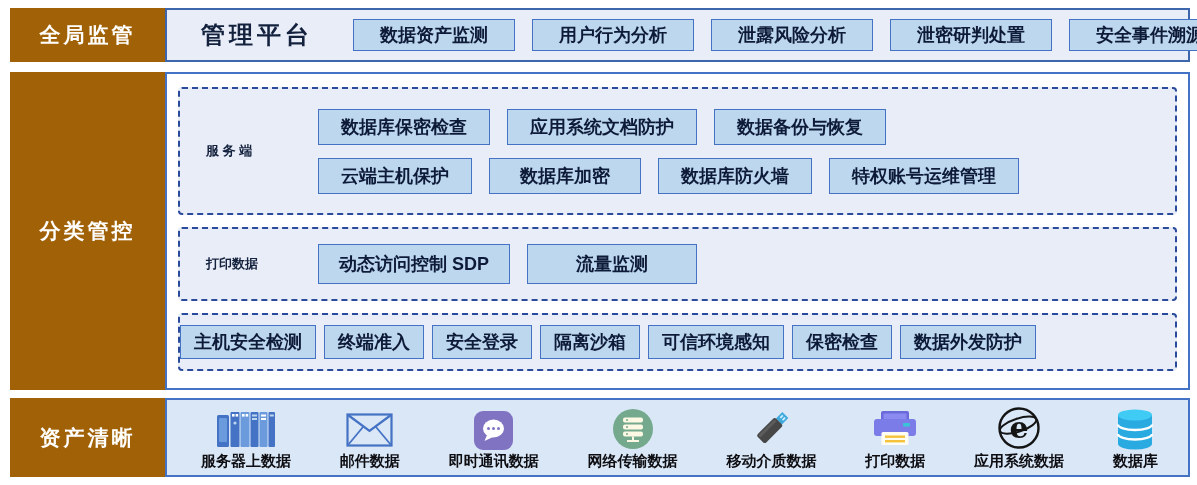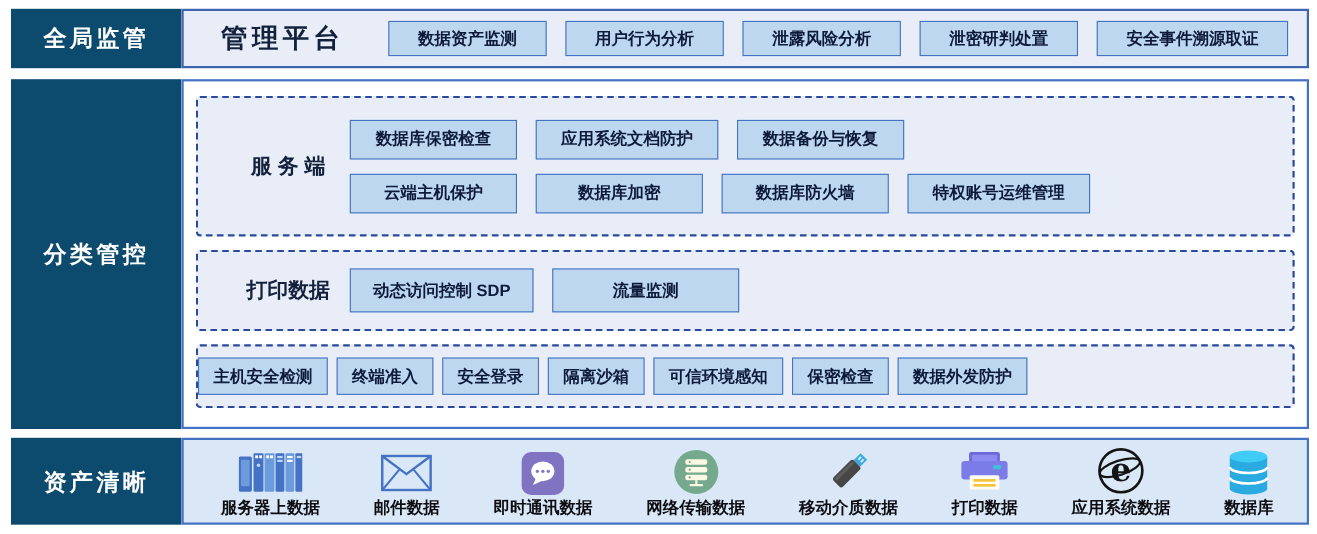--- a/index.html
+++ b/index.html
@@ -1,42 +1,42 @@
 <!DOCTYPE html>
 <html><head>
 <meta charset="utf-8">
 <style>
   html,body{margin:0;padding:0;background:#ffffff;}
   body{width:1197px;height:485px;font-family:"Liberation Sans","DejaVu Sans",sans-serif;color:#101a2e;}
   .wrap{box-sizing:border-box;width:1197px;height:485px;padding:8px 7px 0 10px;}
   .row{display:flex;}
-  .section-box{width:155px;flex-shrink:0;background:#0c4a6e;color:#ffffff;
+  .section-box{width:155px;flex-shrink:0;background:#a16207;color:#ffffff;
     display:flex;align-items:center;justify-content:center;
     font-size:21px;font-weight:bold;letter-spacing:3px;}
   
   .row1{height:54px;margin-bottom:10px;}
   .panel1{flex:1;box-sizing:border-box;border:2px solid #3D66AC;background:#E9EDF8;
     display:flex;align-items:center;}
   .mgmt-label{margin-left:34px;font-size:24px;font-weight:bold;letter-spacing:4px;color:#13213D;flex-shrink:0;}
   .top-btns{display:flex;gap:17px;margin-left:40px;}
   .btn{box-sizing:border-box;background:#BDD7EE;border:1.5px solid #4472C4;
     display:flex;align-items:center;justify-content:center;
-    font-weight:bold;font-size:15px;color:#0E1B38;white-space:nowrap;}
+    font-weight:bold;font-size:18px;color:#0E1B38;white-space:nowrap;}
   .btn-top{height:32px;padding:0 26px;}
   
   .row2{height:318px;margin-bottom:8px;}
   .panel2{flex:1;box-sizing:border-box;border:2px solid #4472C4;background:#ffffff;
     padding:13px 11px;display:flex;flex-direction:column;gap:12px;}
   .group{box-sizing:border-box;border:2px dashed #2A4B9B;border-radius:4px;background:#E9EDF8;
     display:flex;align-items:center;}
   .g-server{height:128px;}
   .g-network{height:74px;}
   .g-terminal{height:58px;}
-  .group-label{width:112px;margin-left:26px;font-size:19px;font-weight:bold;color:#13213D;
-    flex-shrink:0;white-space:pre;text-align:center;}
+  .group-label{width:112px;margin-left:26px;font-size:13px;font-weight:bold;color:#13213D;
+    flex-shrink:0;white-space:pre;}
   .btn-col{display:flex;flex-direction:column;gap:13px;}
   .btn-line{display:flex;gap:17px;}
   .btn-srv{height:36px;padding:0 22px;min-width:152px;}
   .btn-net{height:40px;padding:0 20px;}
   .btn-net-wide{min-width:170px;}
   .term-line{display:flex;gap:8px;}
   .btn-term{height:34px;padding:0 13px;}
   
   .row3{height:79px;}
   .panel3{flex:1;box-sizing:border-box;border:2px solid #4472C4;background:#D9E7F6;

